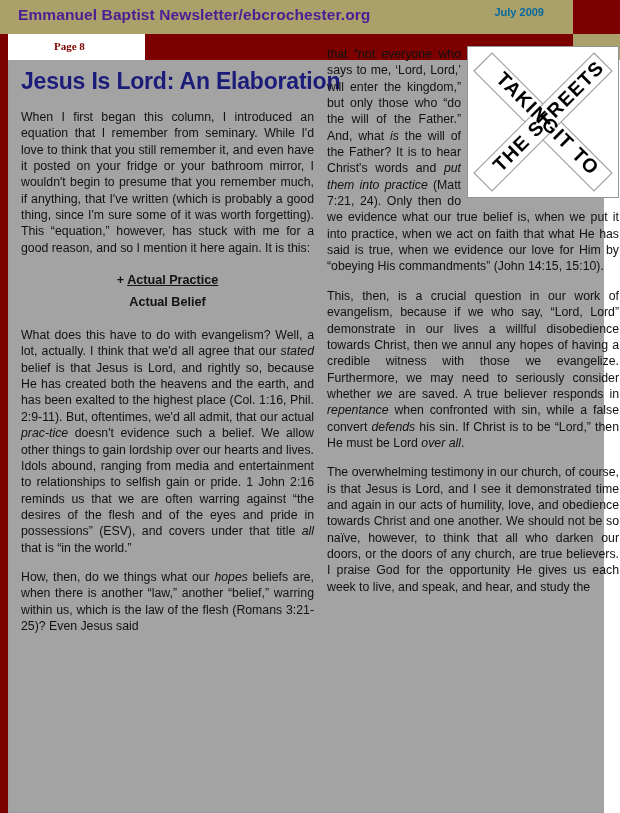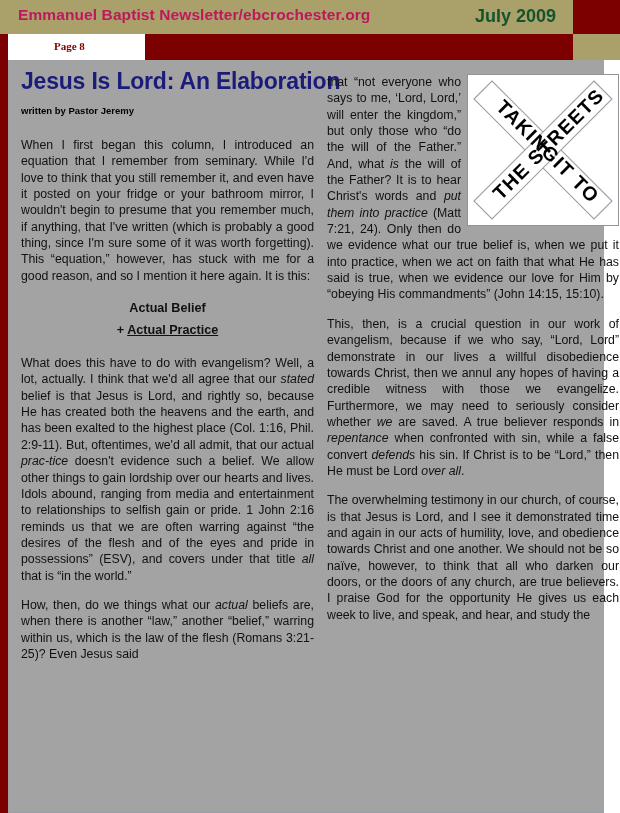--- a/index.html
+++ b/index.html
@@ -15,26 +15,26 @@
   .mast-band {
     position:absolute; left:0; top:0; width:573px; height:34px;
     background:#a9a06a;
   }
   .mast-right {
     position:absolute; left:573px; top:0; width:47px; height:34px;
     background:#7d0000;
   }
   .mast-title {
     position:absolute; left:18px; top:6px;
-    font-size:15.5px; font-weight:bold; color:#be185d; letter-spacing:.1px;
+    font-size:15.5px; font-weight:bold; color:#4c1d95; letter-spacing:.1px;
     white-space:nowrap;
   }
   .mast-date {
-    position:absolute; right:64px; top:6px;
-    font-size:18px; font-weight:bold; color:#14532d; white-space:nowrap;
+    position:absolute; right:76px; top:6px;
+    font-size:11px; font-weight:bold; color:#0369a1; white-space:nowrap;
   }
 
   
   .subbar { position:absolute; left:0; top:34px; width:620px; height:26px; }
   .subbar-left-edge {
     position:absolute; left:0; top:0; width:8px; height:26px; background:#7d0000;
   }
   .pagebox {
     position:absolute; left:8px; top:0; width:137px; height:26px;
     background:#ffffff;
@@ -130,36 +130,35 @@
   </div>
   <div class="subbar-red"></div>
   <div class="subbar-olive"></div>
 </div>
 
 <div class="spine"></div>
 
 <div class="content">
 
   <h1 class="headline">Jesus Is Lord: An Elaboration</h1>
-  <div class="byline">written by Pastor Jeremy</div>
 
   <div class="cols">
 
     <div class="col col-left">
 
       <p>When I first began this column, I introduced an equation that I remember from seminary.  While I'd love to think that you still remember it, and even have it posted on your fridge or your bathroom mirror, I wouldn't begin to presume that you remember much, if anything, that I've written (which is probably a good thing, since I'm sure some of it was worth forgetting).   This “equation,” however, has stuck with me for a good reason, and so I mention it here again.  It is this:</p>
 
       <div class="equation">
+        <div><span>+ </span><span class="u">Actual Practice</span></div>
         <div>Actual Belief</div>
-        <div><span>+ </span><span class="u">Actual Practice</span></div>
       </div>
 
       <p><span>What does this have to do with evangelism? Well, a lot, actually.  I think that we'd all agree that our </span><em>stated</em><span> belief is that Jesus is Lord, and rightly so, because He has created both the heavens and the earth, and has been exalted to the highest place (Col. 1:16, Phil. 2:9-11).  But, oftentimes, we'd all admit, that our actual </span><em>prac-tice</em><span> doesn't evidence such a belief.  We allow other things to gain lordship over our hearts and lives.   Idols abound, ranging from media and entertainment to relationships to selfish gain or pride.  1 John 2:16 reminds us that we are often warring against “the desires of the flesh and of the eyes and pride in possessions” (ESV), and covers under that title </span><em>all</em><span> that is “in the world.”</span></p>
 
-      <p class="tight"><span>How, then, do we things what our </span><em>actual</em><span> beliefs are, when there is another “law,” another “belief,” warring within us, which is the law of the flesh (Romans 3:21-25)?  Even Jesus said</span></p>
+      <p class="tight"><span>How, then, do we things what our </span><em>hopes</em><span> beliefs are, when there is another “law,” another “belief,” warring within us, which is the law of the flesh (Romans 3:21-25)?  Even Jesus said</span></p>
     </div>
 
     <div class="col col-right">
 
       <div class="logo-float">
         <div class="logo-box">
           <svg viewBox="0 0 150 150" width="150" height="150" aria-hidden="true">
             <defs>
               <path id="d1" d="M 16 134 L 134 16"></path>
               <path id="d2" d="M 16 16 L 134 134"></path>

